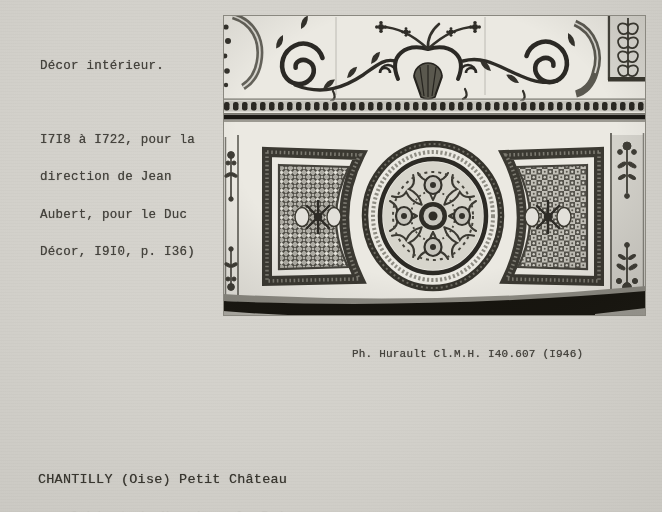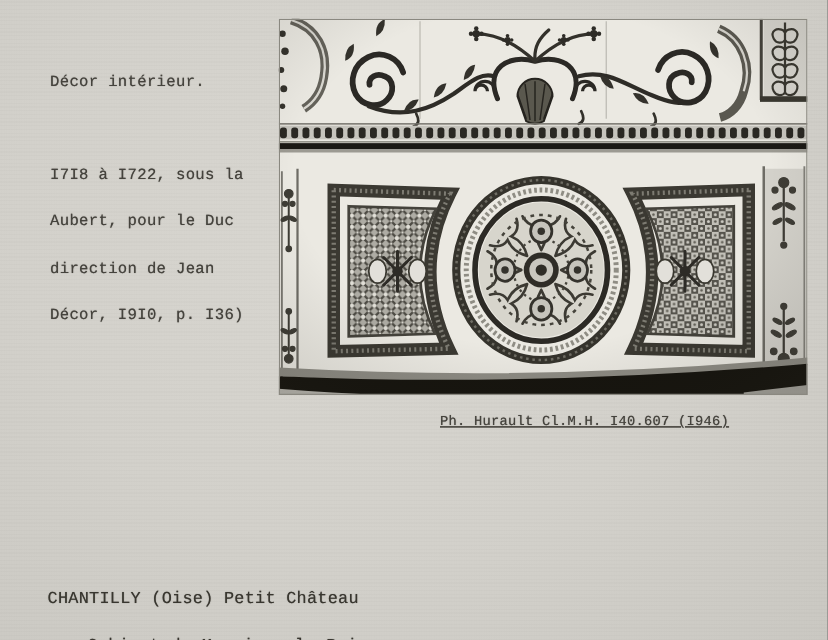--- a/index.html
+++ b/index.html
@@ -14,44 +14,44 @@
     font-family:"Liberation Mono","DejaVu Sans Mono",monospace;
     color:#45433d;
   }
   .tw{ text-shadow:0 0 0.7px rgba(60,58,52,0.75); white-space:pre; }
   #note{
     position:absolute; left:40px; top:35px; width:190px;
     font-size:12.5px; line-height:12.4px; letter-spacing:0.25px;
   }
   #note div{min-height:12.4px;}
   #caption{
-    position:absolute; left:352px; top:332px;
-    font-size:11px; letter-spacing:0.2px;text-decoration:underline;
+    position:absolute; left:352px; top:348px;
+    font-size:11px; letter-spacing:0.2px;
   }
   #footer{
     position:absolute; left:38px; top:449px;
     font-size:13.5px; line-height:12.6px; letter-spacing:0.2px;
     color:#38362f;
   }
   #footer .indent{padding-left:32px;}
   #photo{
     position:absolute; left:223px; top:15px; width:423px; height:301px;
   }
 </style>
 </head>
 <body>
 
 <div id="card">
 
   <div id="note" class="tw">
     <div>Décor intérieur.</div>
     <div></div>
-    <div>I7I8 à I722, sous la</div>
+    <div>I7I8 à I722, pour la</div>
+    <div>direction de Jean</div>
     <div>Aubert, pour le Duc</div>
-    <div>direction de Jean</div>
     <div>Décor, I9I0, p. I36)</div>
   </div>
 
   <div id="caption" class="tw">Ph. Hurault Cl.M.H. I40.607 (I946)</div>
 
   <div id="footer" class="tw">
     <div>CHANTILLY (Oise) Petit Château</div>
     <div class="indent">Cabinet de Monsieur le Prince</div>
   </div>
 

